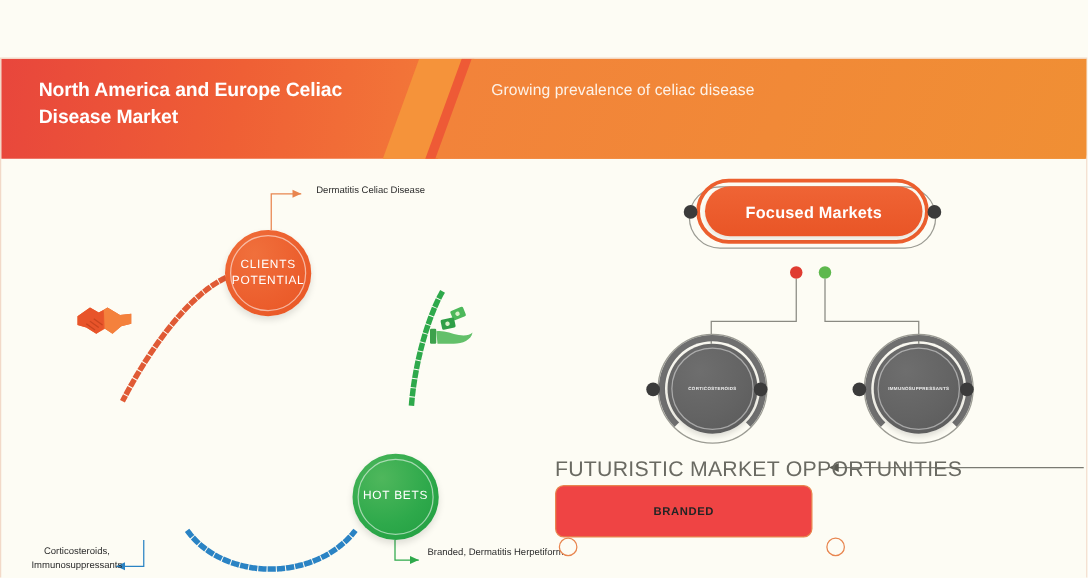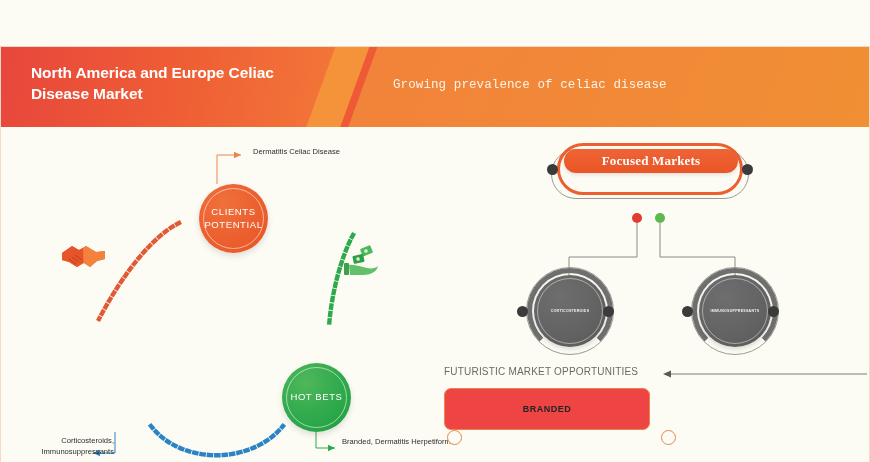--- a/index.html
+++ b/index.html
@@ -59,27 +59,26 @@
     width: 300px;
     color: #ffffff;
     font-size: 15.5px;
     font-weight: bold;
     line-height: 1.35;
     letter-spacing: -0.1px;
     z-index: 4;
   }
   .header-sub {
     position: absolute;
-    top: 31px; left: 392px;
+    top: 18px; left: 392px;
     color: #fdf2e8;
     font-size: 12.5px;
     font-weight: normal;
     letter-spacing: 0.1px;
     z-index: 4;
-    font-family: Liberation Mono, monospace;
   }
 
   
   .canvas {
     position: absolute;
     top: 80px; left: 0;
     width: 870px;
     height: 382px;
   }
   .svg-layer {
@@ -105,21 +104,21 @@
   .bubble .ring {
     position: absolute;
     top: 4px; left: 4px; right: 4px; bottom: 4px;
     border-radius: 50%;
     border: 1px solid rgba(255,255,255,0.55);
     pointer-events: none;
   }
   .bubble-label { position: relative; z-index: 2; }
 
   .bub-clients {
-    top: 57px; left: 198px;
+    top: 57px; left: 179px;
     width: 69px; height: 69px;
     background: radial-gradient(circle at 34% 28%, #f0703c 0%, #ec5f2e 55%, #e85522 100%);
     box-shadow: 0 3px 6px rgba(0,0,0,0.12);
   }
   .bub-focus {
     top: 236px; left: 80px;
     width: 69px; height: 69px;
     background: radial-gradient(circle at 34% 28%, #3e93cf 0%, #2a83c4 55%, #2278b9 100%);
     box-shadow: 0 3px 6px rgba(0,0,0,0.12);
   }
@@ -132,21 +131,21 @@
 
   
   .anno {
     position: absolute;
     font-size: 7.6px;
     color: #2d2d2d;
     line-height: 1.45;
     z-index: 5;
   }
   .anno-refractory { top: 19px; left: 252px; width: 110px; }
-  .anno-cortico   { top: 308px; left: 8px; width: 105px; text-align: right; }
+  .anno-cortico   { top: 308px; left: 8px; width: 105px; text-align: center; }
   .anno-branded   { top: 309px; left: 341px; width: 120px; }
 
   
   .icon-wrap { position: absolute; z-index: 5; }
   .icon-handshake { top: 112px; left: 58px; }
   .icon-money { top: 118px; left: 342px; }
   .icon-bulb { top: 339px; left: 198px; }
 
   
   .fm-outer {
@@ -162,33 +161,32 @@
     position: absolute;
     top: 22px; left: 550px;
     width: 198px; height: 50px;
     border-radius: 25px;
     border: 1px solid #9b9b93;
     z-index: 3;
   }
   .fm-pill {
     position: absolute;
     top: 22px; left: 563px;
-    width: 174px; height: 24px;
+    width: 174px; height: 40px;
     border-radius: 20px;
     background: linear-gradient(180deg, #ef6435 0%, #e95526 100%);
     display: flex;
     align-items: center;
     justify-content: center;
     color: #ffffff;
     font-size: 13px;
     font-weight: bold;
     letter-spacing: 0.2px;
     z-index: 6;
     box-shadow: 0 2px 4px rgba(0,0,0,0.1);
-    font-family: Liberation Serif, serif;
   }
   .dot {
     position: absolute;
     border-radius: 50%;
     z-index: 8;
   }
   .dot-left  { top: 37px; left: 546px; width: 11px; height: 11px; background: #3b3b3b; }
   .dot-right { top: 37px; left: 741px; width: 11px; height: 11px; background: #3b3b3b; }
   .dot-red   { top: 86px; left: 631px; width: 10px; height: 10px; background: #e03c31; }
   .dot-green { top: 86px; left: 654px; width: 10px; height: 10px; background: #5eb84d; }
@@ -244,21 +242,21 @@
   .gcdot { position: absolute; width: 11px; height: 11px; border-radius: 50%; background: #3b3b3b; z-index: 8; }
   .gcd1 { top: 179px; left: 516px; }
   .gcd2 { top: 179px; left: 602px; }
   .gcd3 { top: 179px; left: 681px; }
   .gcd4 { top: 179px; left: 767px; }
 
   
   .fut-title {
     position: absolute;
     top: 239px; left: 443px;
-    font-size: 10px;
+    font-size: 17px;
     color: #6a6a62;
     letter-spacing: 0.2px;
     z-index: 5;
   }
   .opp-box {
     position: absolute;
     height: 42px;
     border: 1px solid #e8854f;
     border-radius: 7px;
     background: #ef4444;

